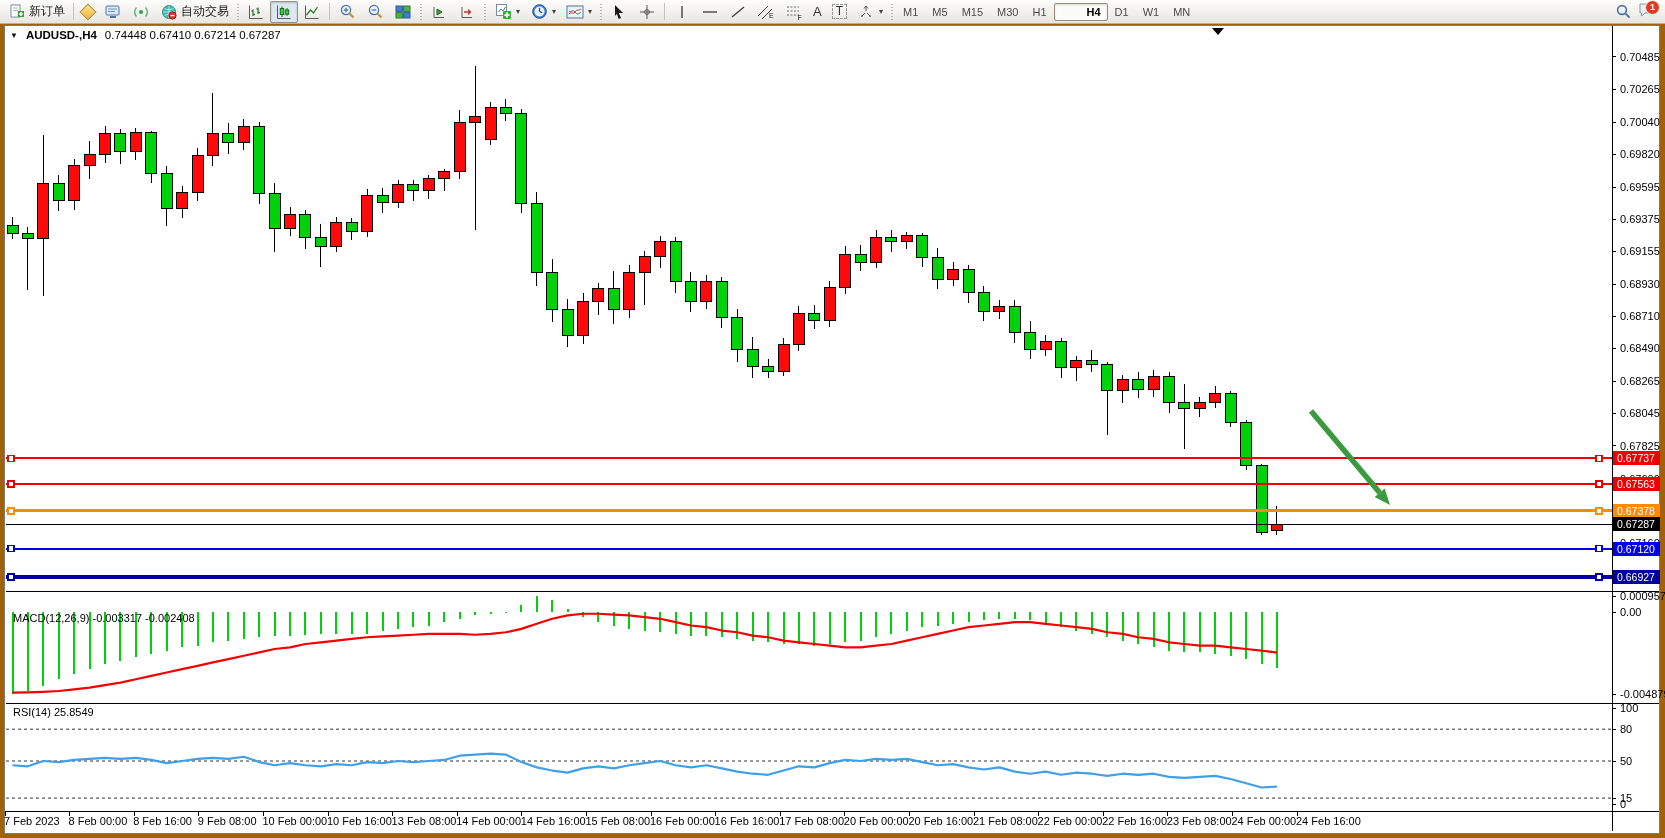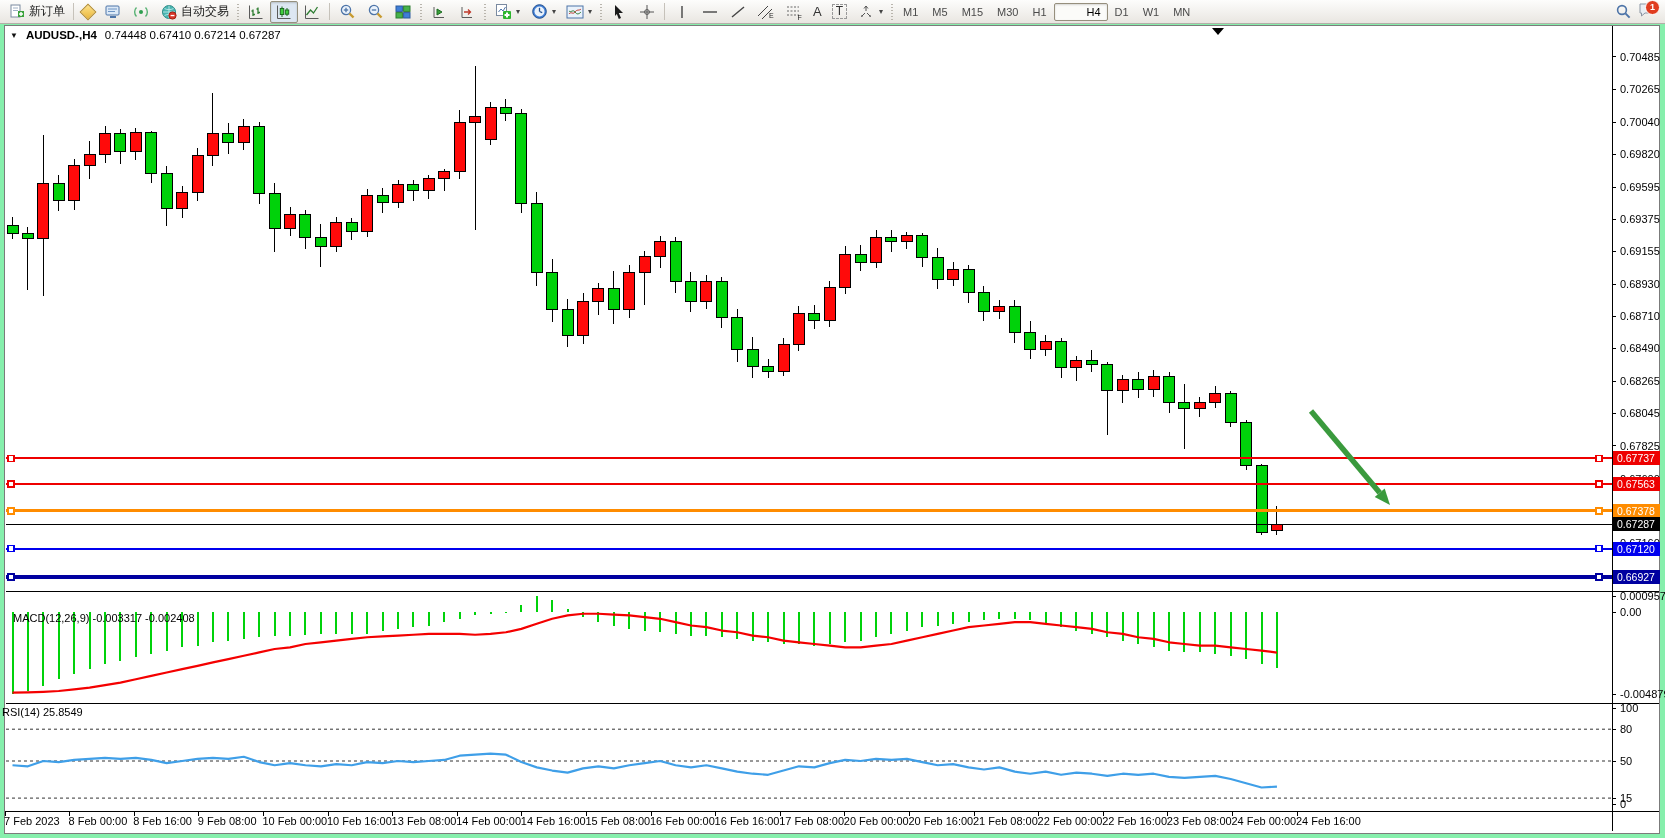--- a/index.html
+++ b/index.html
@@ -1,44 +1,44 @@
 <!DOCTYPE html>
 <html><head>
 <meta charset="utf-8">
 <style>
   html,body{margin:0;padding:0;background:#d8d5cf;}
-  .screen{position:relative;width:1665px;height:838px;background:#86efac;overflow:hidden;
+  .screen{position:relative;width:1665px;height:838px;background:#a16207;overflow:hidden;
           font-family:"Liberation Sans",sans-serif;-webkit-font-smoothing:antialiased;}
   
   .toolbar{position:absolute;left:0;top:0;width:1665px;height:24px;
            background:linear-gradient(#fdfdfc,#e9e6e1);border-bottom:1px solid #b3afa8;
            display:flex;align-items:center;padding:0 3px;box-sizing:border-box;}
   .tb-btn{height:20px;display:flex;align-items:center;gap:3px;padding:0 4px;border:1px solid transparent;
           border-radius:2px;font-size:12px;color:#1a1a1a;white-space:nowrap;}
   .tb-btn.pressed{border:1px solid #96917f;background:#dde7f2;box-shadow:inset 0 1px 2px rgba(0,0,0,.18);}
   .tb-icon{width:18px;height:18px;display:flex;align-items:center;justify-content:center;flex:0 0 auto;}
   .tb-icon svg{display:block;}
   .grip{width:5px;height:16px;margin:0 3px;background:repeating-linear-gradient(#b9b5ad 0 1px,transparent 1px 3px);flex:0 0 2px;background-size:2px 100%;background-repeat:no-repeat;}
   .sep{width:1px;height:17px;background:#c6c2ba;margin:0 3px;flex:0 0 1px;}
   .drop{font-size:8px;color:#444;margin-left:1px;}
   .tf-btn{font-size:11px;color:#4a4a4a;padding:2px 6px;border:1px solid transparent;border-radius:2px;}
-  .tf-btn.active{border:1px solid #968f7d;background:#fbfbf9;box-shadow:inset 0 1px 2px rgba(0,0,0,.15);color:#000;font-weight:normal;padding-left:32px;}
+  .tf-btn.active{border:1px solid #968f7d;background:#fbfbf9;box-shadow:inset 0 1px 2px rgba(0,0,0,.15);color:#000;font-weight:bold;padding-left:32px;}
   .tb-right{margin-left:auto;display:flex;align-items:center;gap:6px;padding-right:4px;}
   .chat-wrap{position:relative;width:20px;height:20px;}
   .chat-badge{position:absolute;right:-2px;top:-2px;min-width:13px;height:13px;border-radius:8px;background:#e03c1f;
               color:#fff;font-size:9px;font-weight:bold;display:flex;align-items:center;justify-content:center;border:1px solid #fff;}
   .diamond{width:10px;height:10px;background:linear-gradient(135deg,#ffe38a,#e8b53a);border:1px solid #b28a2a;transform:rotate(45deg);}
   
   .chart-window{position:absolute;left:4px;top:25px;width:1656px;height:809px;background:#ffffff;border:1px solid #7b7b7b;box-sizing:border-box;}
   #chart-svg{position:absolute;left:0;top:0;}
   .chart-title{position:absolute;left:10px;top:29px;font-size:11.5px;color:#000;display:flex;gap:8px;align-items:center;}
   .chart-title .tri{font-size:8px;color:#111;}
   .ind-label{position:absolute;font-size:11px;color:#000;}
   #macd-label{left:13px;top:612px;}
-  #rsi-label{left:2px;top:706px;}
+  #rsi-label{left:13px;top:706px;}
   text{font-family:"Liberation Sans",sans-serif;}
 </style>
 </head>
 <body>
 
 <div class="screen">
 
   <div class="toolbar">
     <div class="tb-btn">
       <span class="tb-icon">

